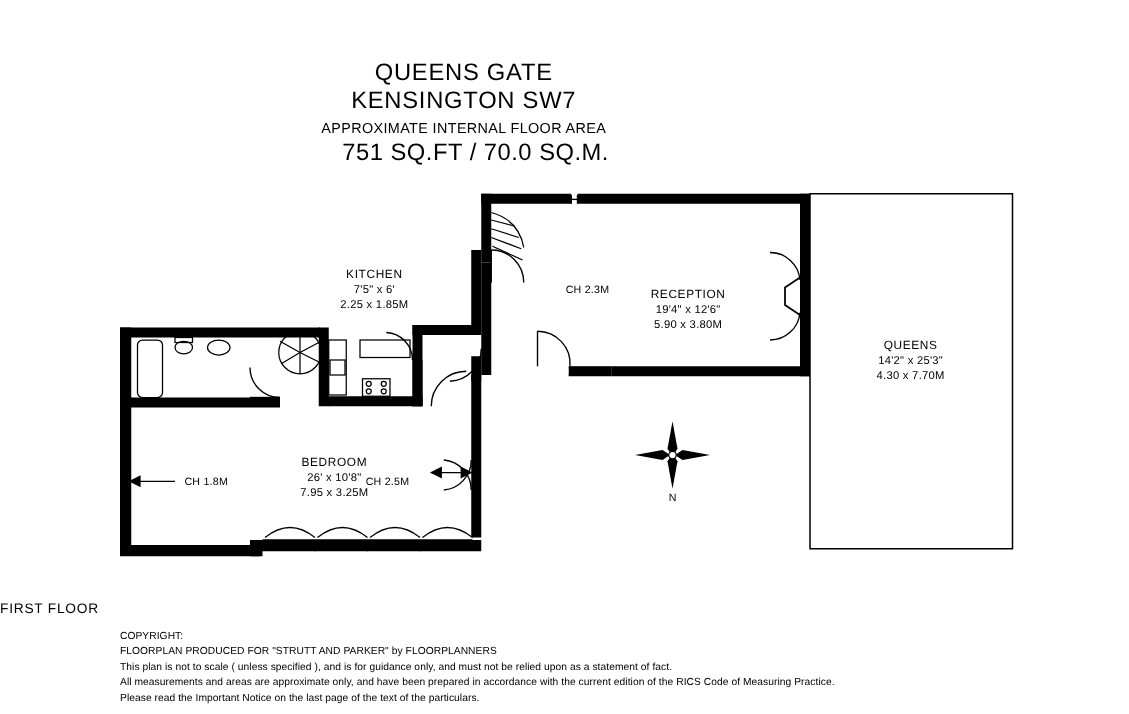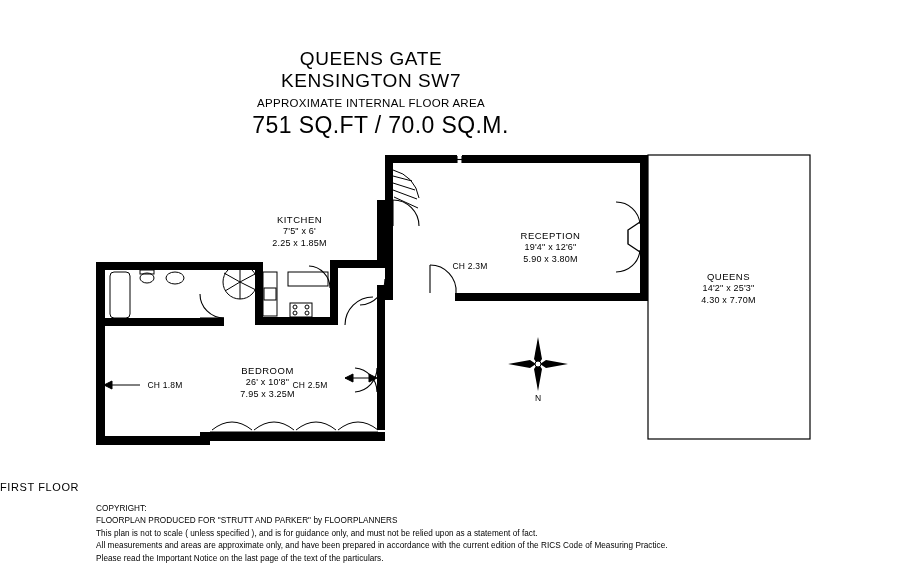--- a/index.html
+++ b/index.html
@@ -39,21 +39,21 @@
   .title-line2 {
     font-size: 19px;
     letter-spacing: 0.6px;
   }
   .title-sub {
     font-size: 11.5px;
     letter-spacing: 0.3px;
     margin-top: 4px;
   }
   .title-area {
-    font-size: 23px;
+    font-size: 19px;
     letter-spacing: 0.4px;
     margin-top: 2px;
     padding-left: 19px;
   }
 
   
   .plan {
     position: absolute;
     left: 0;
     top: 0;
@@ -333,21 +333,21 @@
     <div class="rm-dim">14'2" x 25'3"</div>
     <div class="rm-dim">4.30 x 7.70M</div>
   </div>
 
   <div class="room-label" style="left:200px; top:365px; width:135px;">
     <div class="rm-name">BEDROOM</div>
     <div class="rm-dim">26' x 10'8"</div>
     <div class="rm-dim">7.95 x 3.25M</div>
   </div>
 
-  <div class="ch-label" style="left:440px; top:226px; width:60px;margin-top:35px;">CH 2.3M</div>
+  <div class="ch-label" style="left:440px; top:226px; width:60px;">CH 2.3M</div>
   <div class="ch-label" style="left:135px; top:380px; width:60px;">CH 1.8M</div>
   <div class="ch-label" style="left:278px; top:380px; width:64px;">CH 2.5M</div>
 
   <div class="compass">
     <svg width="64" height="58" viewBox="0 0 64 58" xmlns="http://www.w3.org/2000/svg">
 
       <polygon points="32,2 36,24 32,30 28,24" fill="#000000"></polygon>
       <polygon points="32,56 36,34 32,28 28,34" fill="#000000"></polygon>
       <polygon points="2,29 24,25 30,29 24,33" fill="#000000"></polygon>
       <polygon points="62,29 40,25 34,29 40,33" fill="#000000"></polygon>

